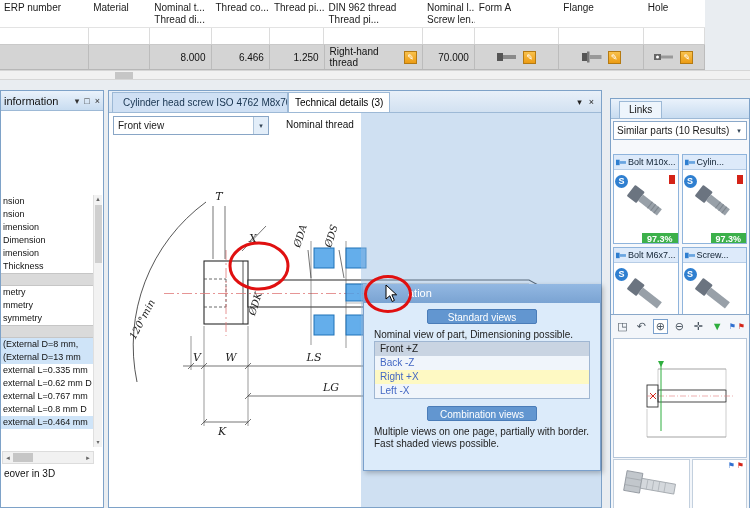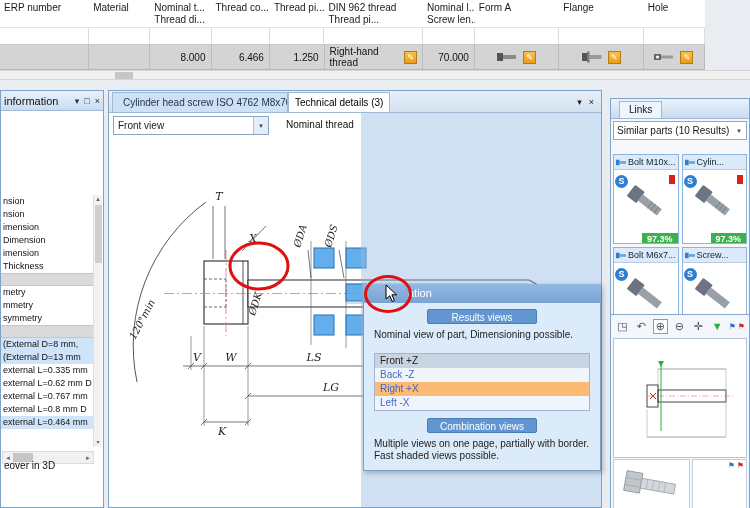--- a/index.html
+++ b/index.html
@@ -36,21 +36,21 @@
   .lrow{height:13px;line-height:13px;font-size:9px;padding-left:2px;white-space:nowrap;overflow:hidden;color:#111;}
   .lrow.sel{background:#cfe4f8;}
   .lsep{height:13px;background:#dadada;border-top:1px solid #c6c6c6;border-bottom:1px solid #c6c6c6;}
   .lvscroll{position:absolute;right:1px;top:104px;bottom:60px;width:9px;background:#f2f2f2;border-left:1px solid #dfdfdf;}
   .sarrow{height:9px;font-size:6px;text-align:center;color:#666;line-height:9px;}
   .sarrow.bot{position:absolute;bottom:0;left:0;right:0;}
   .svthumb{position:absolute;left:1px;top:10px;width:7px;height:58px;background:#cfcfcf;}
   .lhscroll{position:absolute;left:1px;bottom:43px;width:92px;height:13px;background:#f1f1f1;border:1px solid #dcdcdc;display:flex;align-items:center;}
   .lhscroll .sa{width:10px;font-size:6px;color:#666;text-align:center;}
   .lhthumb{width:20px;height:9px;background:#c6c6c6;}
-  .takeover{position:absolute;left:3px;bottom:36px;font-size:10px;color:#111;white-space:nowrap;}
+  .takeover{position:absolute;left:3px;bottom:28px;font-size:10px;color:#111;white-space:nowrap;}
 
   
   #centerp{left:108px;top:90px;width:494px;height:418px;background:#fff;}
   .tabbar{position:absolute;left:0;top:0;right:0;height:22px;background:linear-gradient(#e8f0f9,#d2e1f1);border-bottom:1px solid #9db9d6;display:flex;align-items:flex-end;padding-left:3px;}
   .tab{height:20px;display:flex;align-items:center;gap:4px;padding:0 6px;font-size:10px;border:1px solid #9db9d6;border-bottom:none;white-space:nowrap;overflow:hidden;}
   .tab-inactive{background:#cfe0f4;width:176px;color:#17334f;}
   .tab-active{background:#fff;color:#000;}
   .tabbar-right{margin-left:auto;display:flex;gap:7px;align-items:center;padding:0 7px 5px 0;font-size:9px;color:#222;}
   .ctoolbar{position:absolute;left:0;top:22px;right:0;height:25px;background:#fff;}
   .combo{position:absolute;left:4px;top:3px;width:156px;height:19px;border:1px solid #89a6c6;background:#fff;display:flex;align-items:center;font-size:10px;}
@@ -72,24 +72,24 @@
   .lbls{font-family:"DejaVu Serif",serif;font-style:italic;font-size:10px;fill:#1d1d1d;}
   .grip{fill:#49a0e8;fill-opacity:0.85;stroke:#1e72b8;stroke-width:1;}
   .redring{fill:none;stroke:#e01010;stroke-width:3;}
 
   
   #popup{left:363px;top:284px;width:238px;height:187px;z-index:20;box-shadow:2px 2px 5px rgba(0,0,0,0.25);}
   .pophead{height:19px;background:linear-gradient(#93b8e2,#7aa3d2);color:#fff;font-size:11px;line-height:19px;padding-left:45px;white-space:nowrap;}
   .popbody{height:168px;background:#dcebfa;border:1px solid #7aa0cc;border-top:none;padding:4px 10px;}
   .pill{margin:2px auto 0;width:fit-content;min-width:110px;padding:0 10px;height:15px;background:#6296d0;color:#fff;text-align:center;line-height:15px;font-size:10px;border:1px solid #4a7cb8;border-radius:2px;}
   .popdesc{margin-top:5px;font-size:10px;color:#222;line-height:12px;}
-  .viewlist{margin-top:12px;border:1px solid #9fb6d2;background:#f0f5fb;}
+  .viewlist{margin-top:0;border:1px solid #9fb6d2;background:#f0f5fb;}
   .vrow{height:14px;line-height:14px;padding-left:5px;font-size:10px;color:#4468c4;}
   .vrow.sel{background:#c9d4e2;color:#222;}
-  .vrow.alt{background:#fdba74;}
+  .vrow.alt{background:#fef9c3;}
 
   
   #ring2{left:364px;top:275px;width:48px;height:38px;border:3px solid #e01010;border-radius:50%;z-index:25;}
   #cursor{left:385px;top:284px;z-index:26;}
 
   
   #rightp{left:610px;top:98px;width:140px;height:488px;background:#f6f8fb;}
   .ltab{margin:3px 0 0 5px;align-self:flex-end;height:17px;line-height:15px;padding:0 9px;background:#eef5fc;border:1px solid #9db9d6;border-bottom:none;font-size:10px;}
   .rcombo{margin:2px;height:19px;border:1px solid #8aa8c9;background:#fff;display:flex;align-items:center;font-size:10px;}
   .rcombo .cval{flex:1;padding-left:3px;white-space:nowrap;overflow:hidden;}
@@ -351,21 +351,21 @@
 
         <ellipse class="redring" cx="150" cy="128" rx="29" ry="23"></ellipse>
       </svg>
     </div>
     <div class="wash"></div>
   </div>
 
   <div id="popup" class="abs">
     <div class="pophead">ation</div>
     <div class="popbody">
-      <div class="pill">Results views</div>
+      <div class="pill">Standard views</div>
       <div class="popdesc">Nominal view of part, Dimensioning possible.</div>
       <div class="viewlist">
         <div class="vrow sel">Front +Z</div>
         <div class="vrow">Back -Z</div>
         <div class="vrow alt">Right +X</div>
         <div class="vrow">Left -X</div>
       </div>
       <div class="pill" style="margin-top:7px">Combination views</div>
       <div class="popdesc">Multiple views on one page, partially with border. Fast shaded views possible.</div>
     </div>

